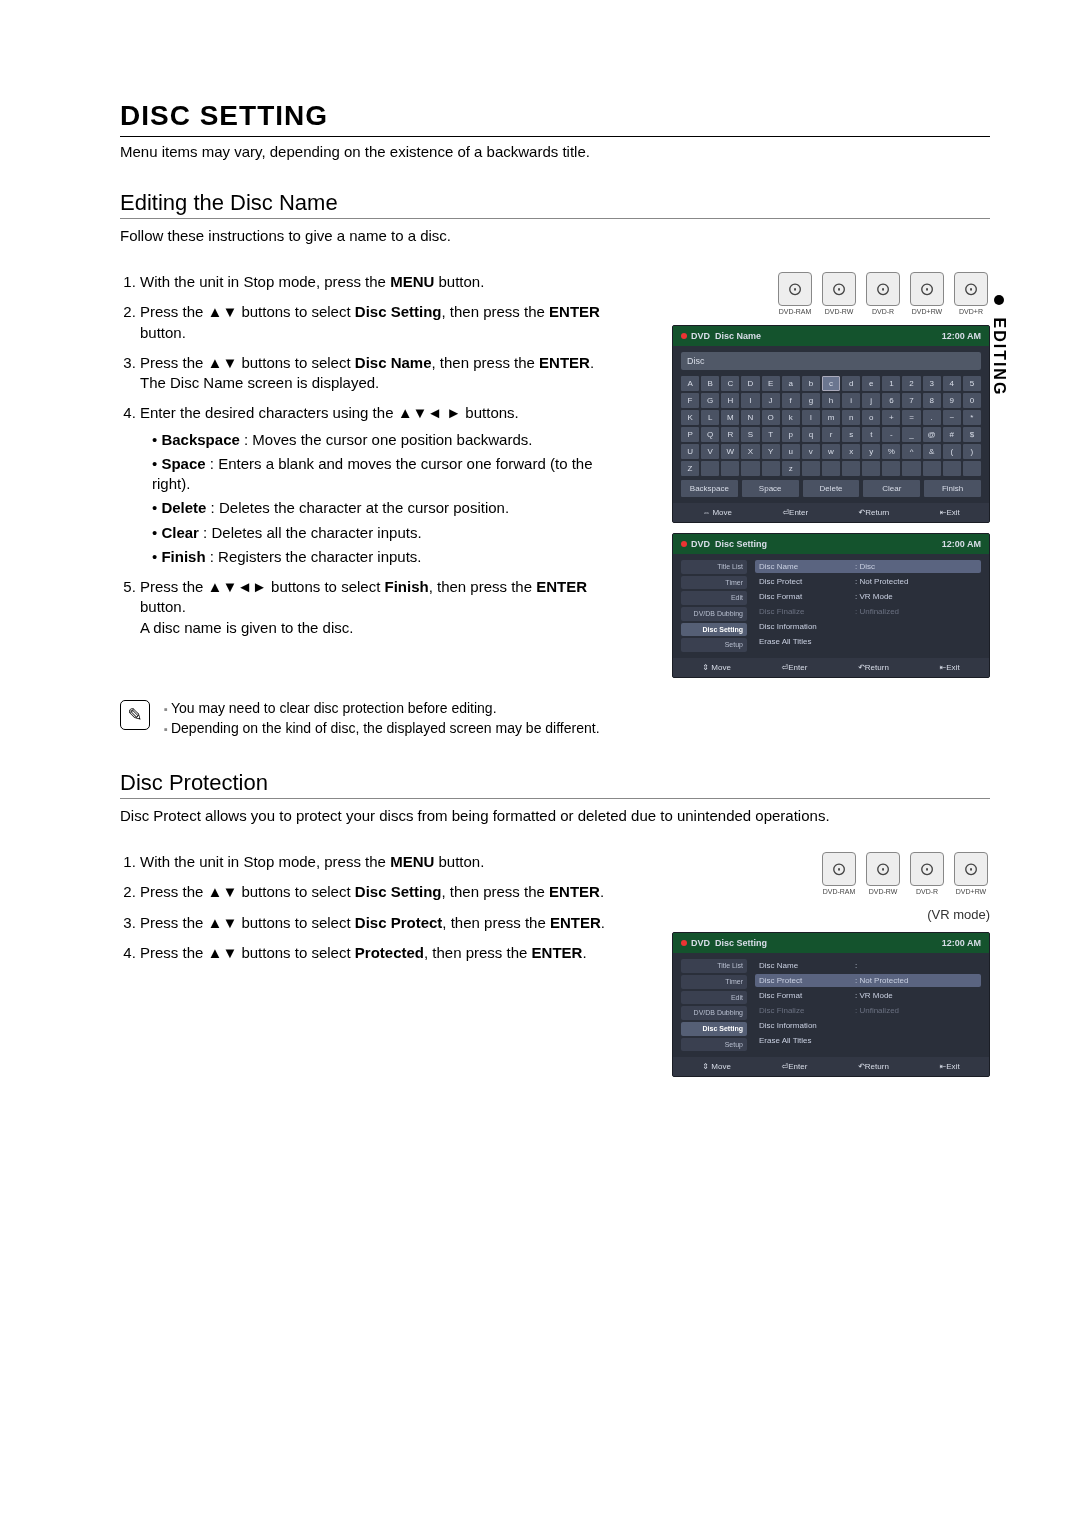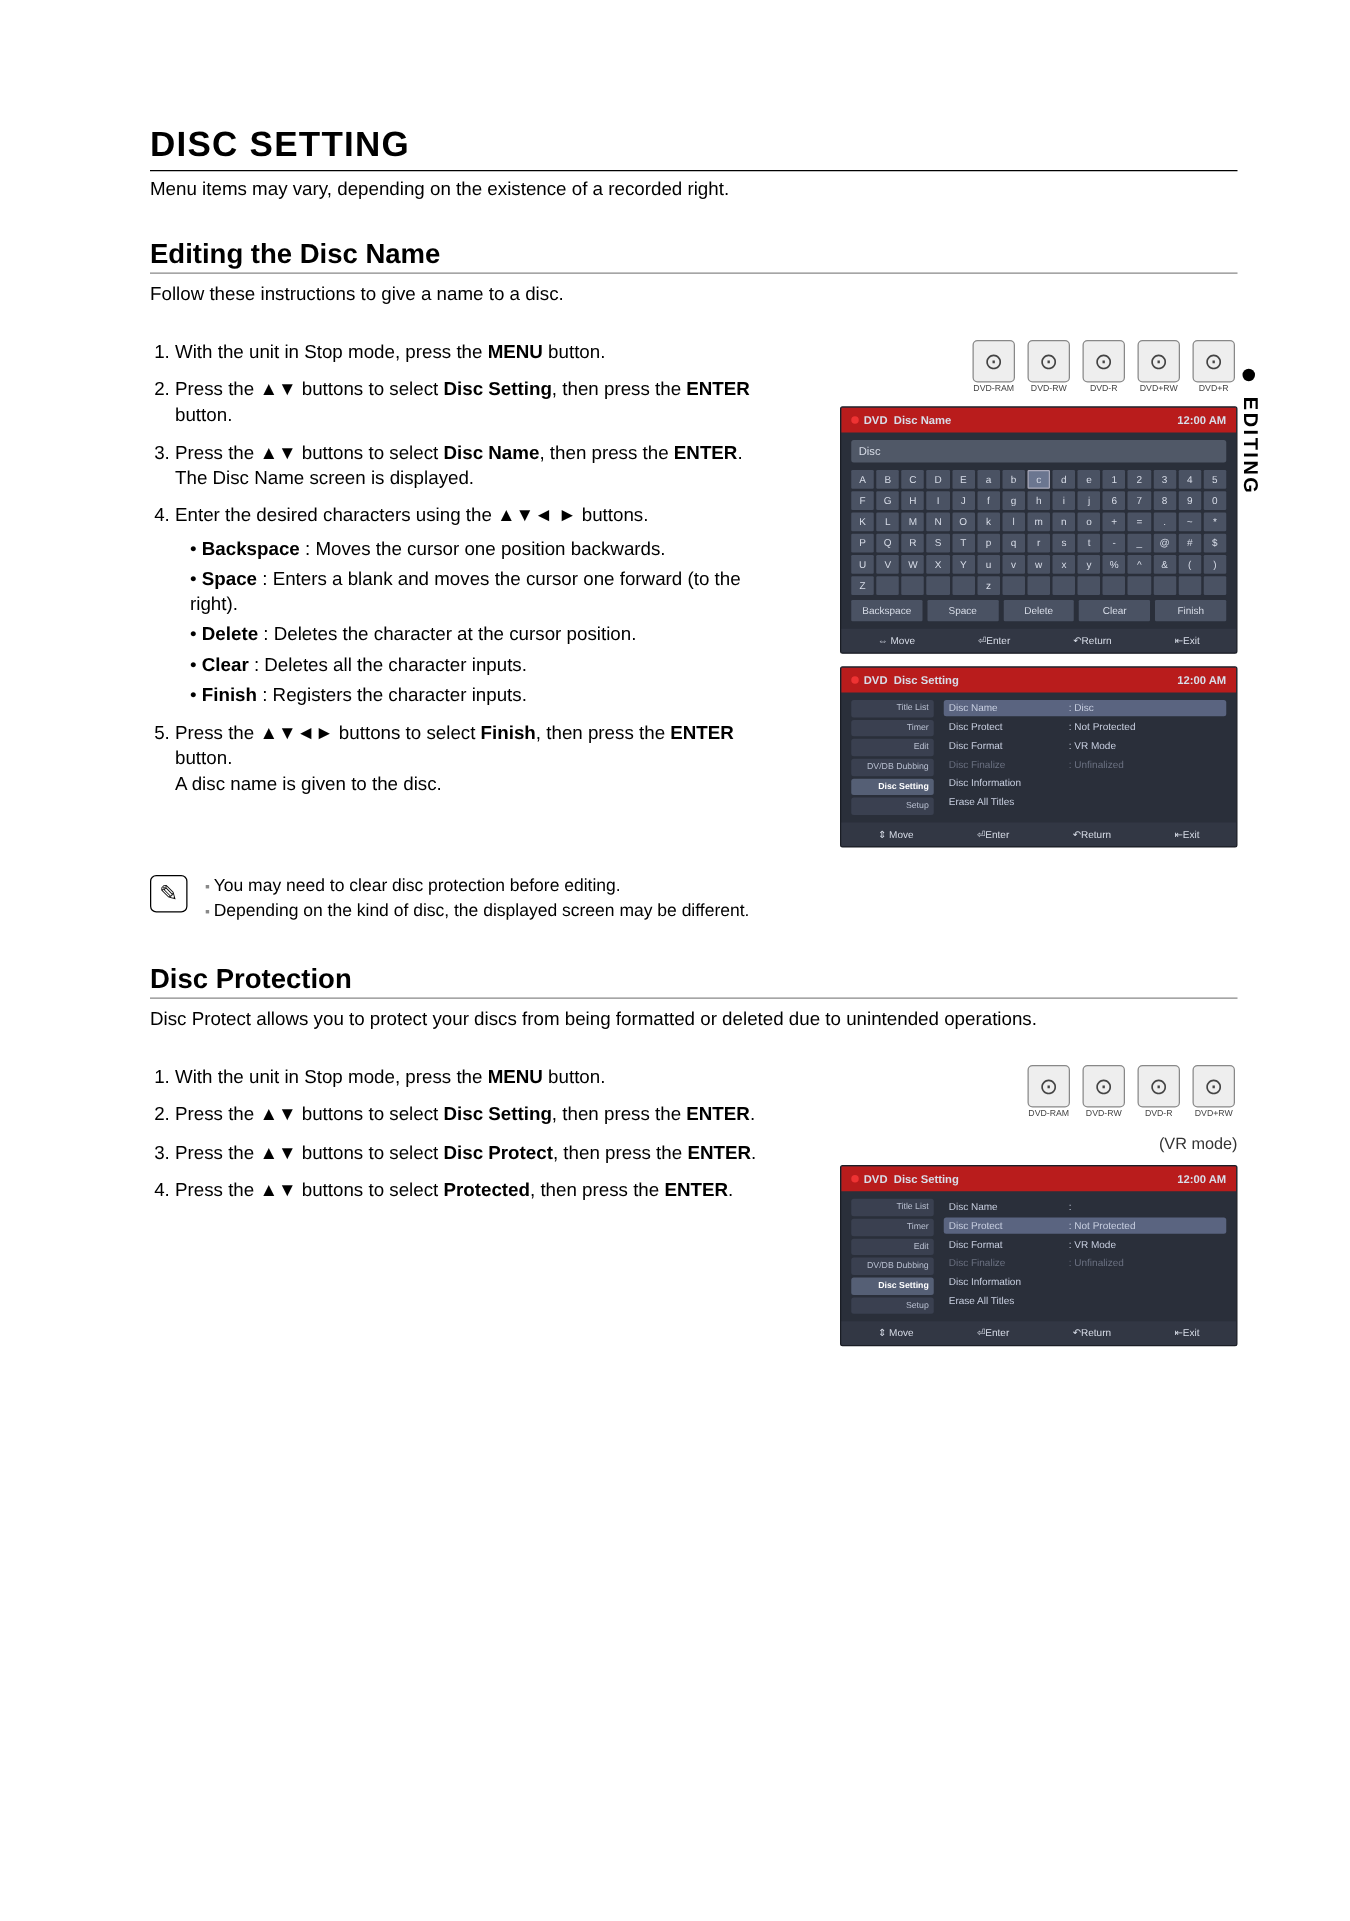--- a/index.html
+++ b/index.html
@@ -39,21 +39,21 @@
     border-bottom: 1px solid #000;
     padding-bottom: 4px;
     margin: 0 0 6px 0;
   }
   .intro {
     font-size: 15px;
     margin: 6px 0 30px 0;
   }
   h2.sub {
     font-size: 22px;
-    font-weight: bold;
+    font-weight: normal;
     border-bottom: 1px solid #888;
     padding-bottom: 2px;
     margin: 10px 0 8px 0;
   }
   .body-text {
     font-size: 15px;
     margin: 6px 0 28px 0;
   }
   .two-col {
     display: flex;
@@ -118,21 +118,21 @@
     font-size: 9px;
     border: 1px solid #1a1d25;
     border-radius: 2px;
     overflow: hidden;
   }
   .osd .titlebar {
     display: flex;
     align-items: center;
     justify-content: space-between;
     padding: 5px 8px;
-    background: #b91c1c;
+    background: #14532d;
     font-weight: bold;
   }
   .osd .titlebar .rec {
     width: 6px; height: 6px; background: #e33; border-radius: 50%; display: inline-block; margin-right: 4px;
   }
   .osd .footbar {
     display: flex;
     justify-content: space-around;
     padding: 5px 4px;
     background: #323744;
@@ -265,21 +265,21 @@
 <body>
 
 <div class="page">
 
   <div class="side-tab">
     <span class="dot"></span>
     <span>EDITING</span>
   </div>
 
   <h1 class="section">DISC SETTING</h1>
-  <div class="intro">Menu items may vary, depending on the existence of a recorded right.</div>
+  <div class="intro">Menu items may vary, depending on the existence of a backwards title.</div>
 
   <h2 class="sub">Editing the Disc Name</h2>
   <div class="body-text">Follow these instructions to give a name to a disc.</div>
 
   <div class="two-col">
     <div class="left-col">
       <ol class="steps" id="steps-edit">
           <li>With the unit in Stop mode, press the <span class="bold">MENU</span> button.</li>
           <li>Press the ▲▼ buttons to select <span class="bold">Disc Setting</span>, then press the <span class="bold">ENTER</span> button.</li>
           <li>Press the ▲▼ buttons to select <span class="bold">Disc Name</span>, then press the <span class="bold">ENTER</span>.<br>The Disc Name screen is displayed.</li>

